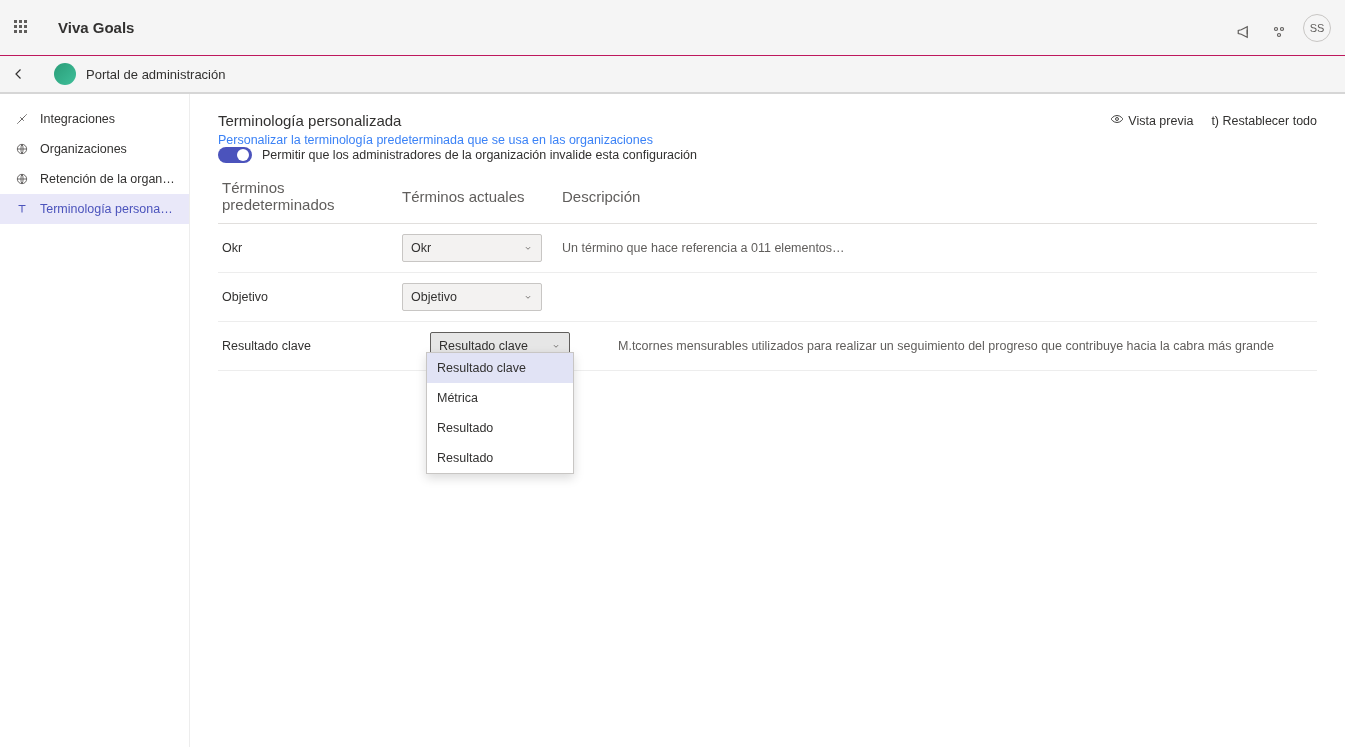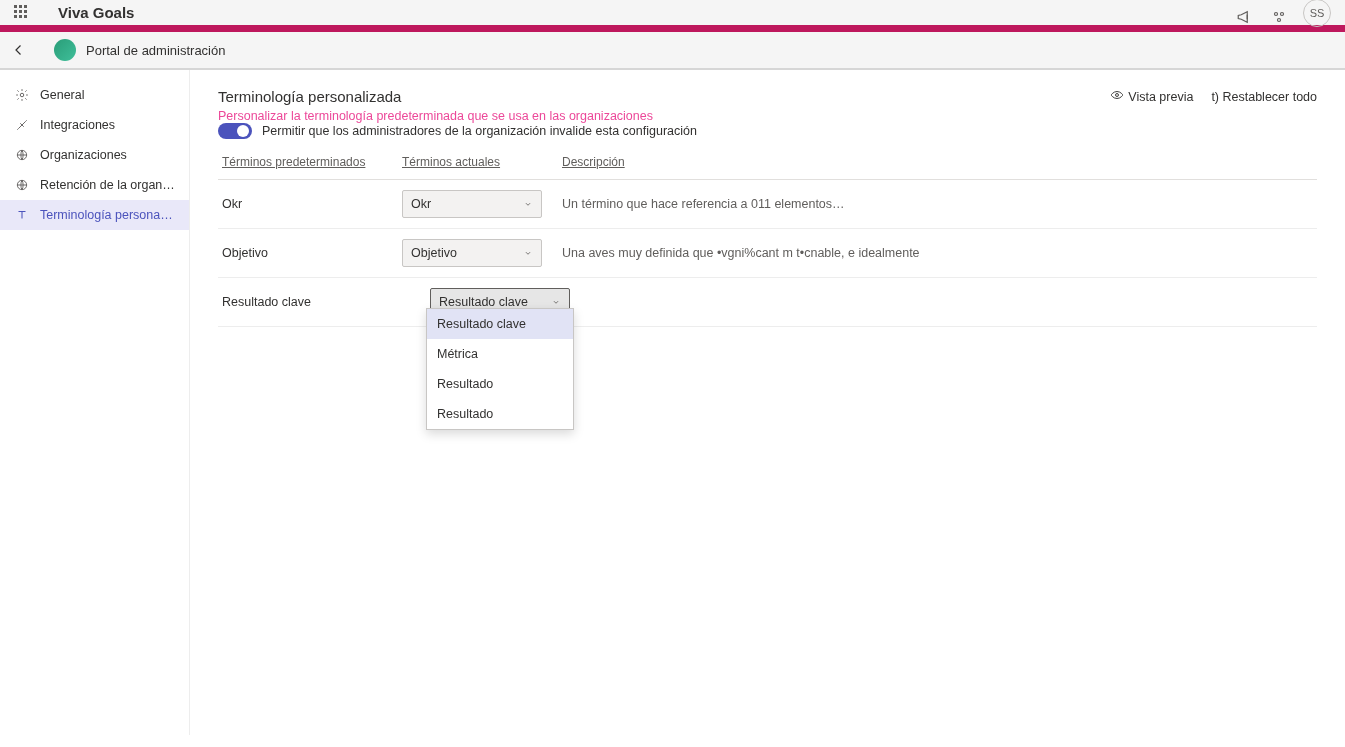--- a/index.html
+++ b/index.html
@@ -7,23 +7,23 @@
     margin: 0;
     font-family: "Segoe UI", -apple-system, sans-serif;
     font-size: 13px;
     color: #323130;
     background: #fff;
     width: 1345px;
     height: 747px;
     overflow: hidden;
   }
   .topbar {
-    height: 32px;
+    height: 56px;
     background: #f5f5f5;
-    border-bottom: 7px solid #be185d;
+    border-bottom: 1px solid #be185d;
     display: flex;
     align-items: center;
     padding: 0 14px;
   }
   .waffle {
     width: 16px; height: 16px;
     display: grid;
     grid-template-columns: repeat(3,3px);
     grid-template-rows: repeat(3,3px);
     gap: 2px;
@@ -66,21 +66,21 @@
     color:#323130; cursor:pointer;
   }
   .side-item.active { background:#e9e8f9; color:#4b53bc; }
   .side-item.active .side-ico { color:#4b53bc; }
   .side-ico { width:16px; height:16px; display:flex; align-items:center; justify-content:center; color:#605e5c; flex-shrink:0; }
   .side-label { white-space:nowrap; overflow:hidden; text-overflow:ellipsis; }
   .main { flex:1; padding: 18px 28px; position:relative; overflow:hidden; }
   .page-header { display:flex; align-items:flex-start; }
   .page-header-left { flex:1; }
   .page-title { font-size:15px; font-weight:400; color:#323130; }
-  .page-subtitle { font-size:12.5px; color:#ec4899; margin-top:4px; }
+  .page-subtitle { font-size:12.5px; color:#3b82f6; margin-top:4px; }
   .page-header-actions { display:flex; align-items:center; gap:18px; font-size:12.5px; }
   .hdr-action { display:flex; align-items:center; gap:4px; cursor:pointer; color:#323130; }
   .toggle-row { display:flex; align-items:center; gap:10px; margin-bottom:6px; }
   .toggle {
     width:34px; height:16px; border-radius:10px;
     background:#4b53bc; position:relative; cursor:pointer;
   }
   .toggle .knob {
     width:12px; height:12px; border-radius:50%; background:#fff;
     position:absolute; top:2px; right:3px;
@@ -88,21 +88,21 @@
   .toggle-label { font-size:12.5px; color:#323130; }
   .tbl { width: 100%; margin-top:6px; }
   .tbl-head, .tbl-row {
     display:grid;
     grid-template-columns: 180px 160px 1fr;
     align-items:center;
     border-bottom:1px solid #ededed;
   }
   .tbl-head { border-bottom:1px solid #e1dfdd; }
   .tbl-head > div {
-    font-size:12px; color:#605e5c; padding:10px 4px;text-decoration:underline;
+    font-size:15px; color:#605e5c; padding:10px 4px;
   }
   .tbl-row > div { padding:10px 4px; font-size:12.5px; }
   .term-name { color:#323130; }
   .term-desc { color:#605e5c; font-size:11.5px; }
   .select {
     width:140px; height:28px;
     border:1px solid #c8c6c4; background:#f3f2f1;
     border-radius:2px; display:flex; align-items:center;
     padding:0 8px; font-size:12.5px; color:#323130;
     justify-content:space-between; cursor:pointer;
@@ -165,29 +165,20 @@
   <div class="logo-circle"></div>
   <div class="subbar-title">Portal de administración</div>
 </div>
 
 <div class="shell">
 
   <div class="sidebar">
     <div class="side-item">
       <span class="side-ico">
         <svg viewBox="0 0 24 24" width="14" height="14" fill="none" stroke="currentColor" stroke-width="1.6">
-            <circle cx="12" cy="12" r="3"></circle>
-            <path d="M12 2v3M12 19v3M4.2 4.2l2.1 2.1M17.7 17.7l2.1 2.1M2 12h3M19 12h3M4.2 19.8l2.1-2.1M17.7 6.3l2.1-2.1"></path>
-          </svg>
-      </span>
-      <span class="side-label">General</span>
-    </div>
-    <div class="side-item">
-      <span class="side-ico">
-        <svg viewBox="0 0 24 24" width="14" height="14" fill="none" stroke="currentColor" stroke-width="1.6">
             <path d="M6 18l12-12M9 9l6 6M4 20l2-2M18 6l2-2"></path>
           </svg>
       </span>
       <span class="side-label">Integraciones</span>
     </div>
     <div class="side-item">
       <span class="side-ico">
         <svg viewBox="0 0 24 24" width="14" height="14" fill="none" stroke="currentColor" stroke-width="1.6">
             <circle cx="12" cy="12" r="8"></circle>
             <path d="M4 12h16M12 4c2.5 3 2.5 13 0 16M12 4c-2.5 3-2.5 13 0 16"></path>
@@ -266,36 +257,36 @@
       <div class="tbl-row">
         <div class="term-name">Objetivo</div>
         <div>
           <div class="select">
             <span>Objetivo</span>
             <svg class="chev" viewBox="0 0 24 24" fill="none" stroke="#605e5c" stroke-width="2">
                 <path d="M7 10l5 5 5-5"></path>
               </svg>
           </div>
         </div>
-        <div class="term-desc">Una aves muy definida que •vgni%cant m t•cnable, e idealmente</div>
       </div>
 
       <div class="tbl-row" style="position:relative;gap:28px;">
         <div class="term-name">Resultado clave</div>
         <div style="position:relative;">
           <div class="select open" id="open-select">
             <span>Resultado clave</span>
             <svg class="chev" viewBox="0 0 24 24" fill="none" stroke="#605e5c" stroke-width="2">
                 <path d="M7 10l5 5 5-5"></path>
               </svg>
           </div>
           <div class="dropdown" id="kr-dropdown" style="left:0; top:30px;">
             <div class="dropdown-item selected">Resultado clave</div>
             <div class="dropdown-item">Métrica</div>
             <div class="dropdown-item">Resultado</div>
             <div class="dropdown-item">Resultado</div>
           </div>
         </div>
+        <div class="term-desc">M.tcornes mensurables utilizados para realizar un seguimiento del progreso que contribuye hacia la cabra más grande</div>
       </div>
 
     </div>
   </div>
 </div>
 
 </body></html>

